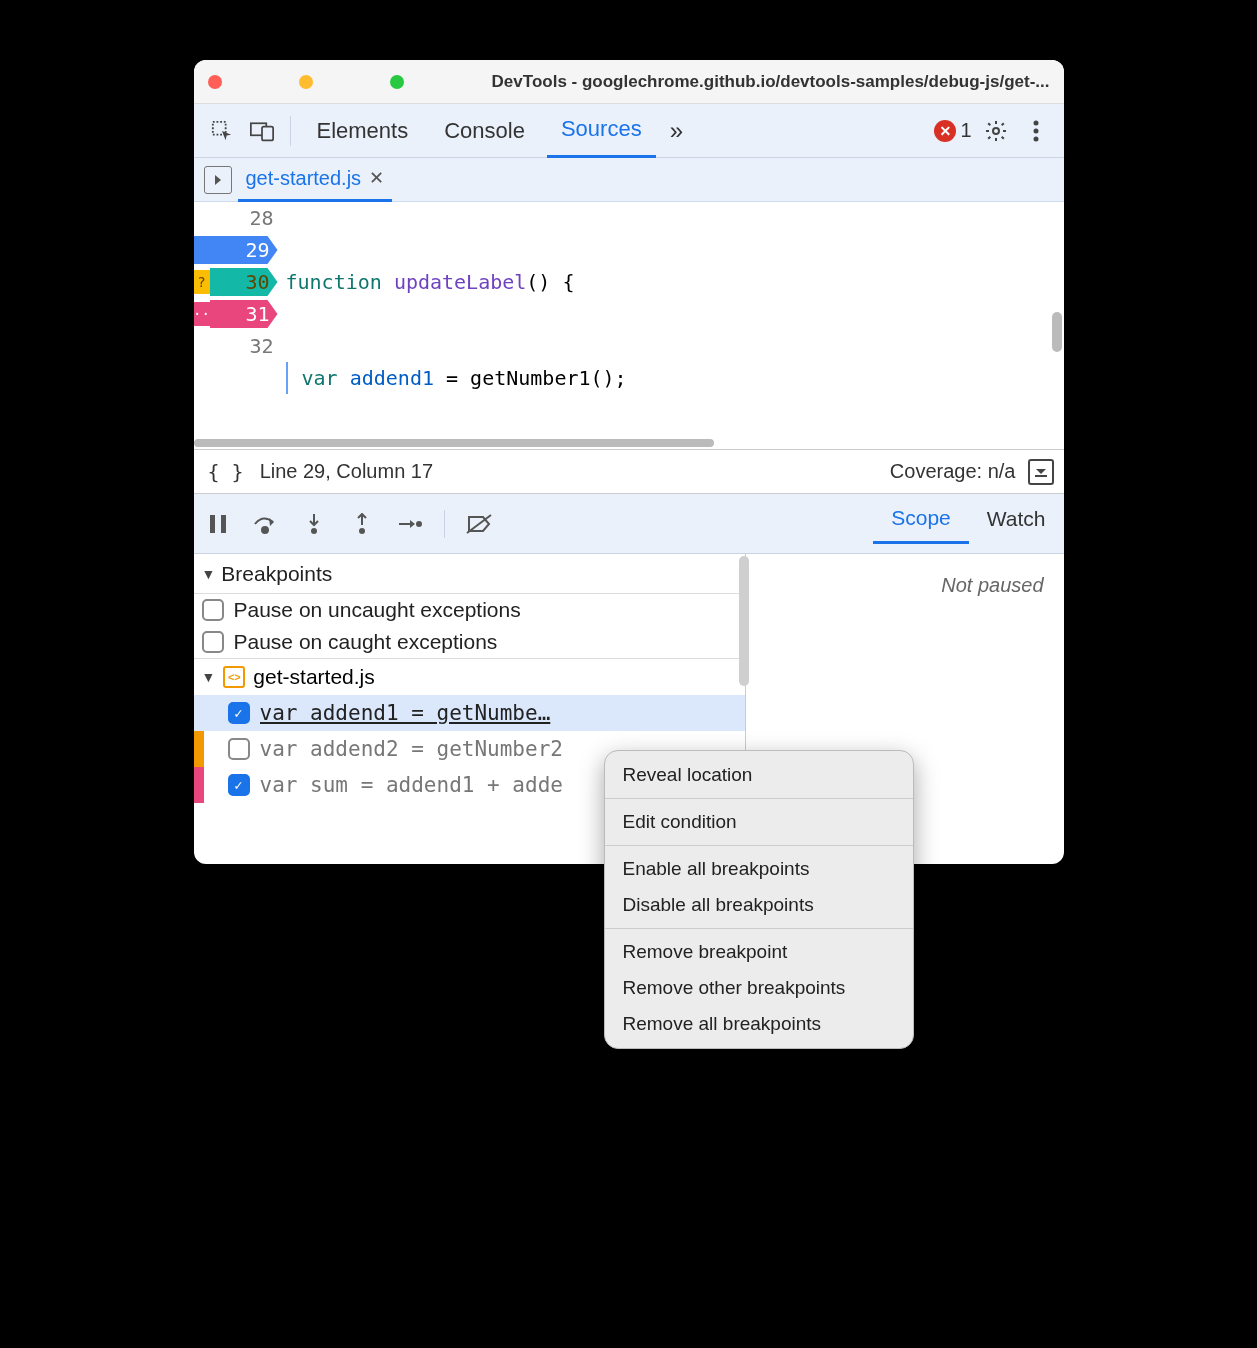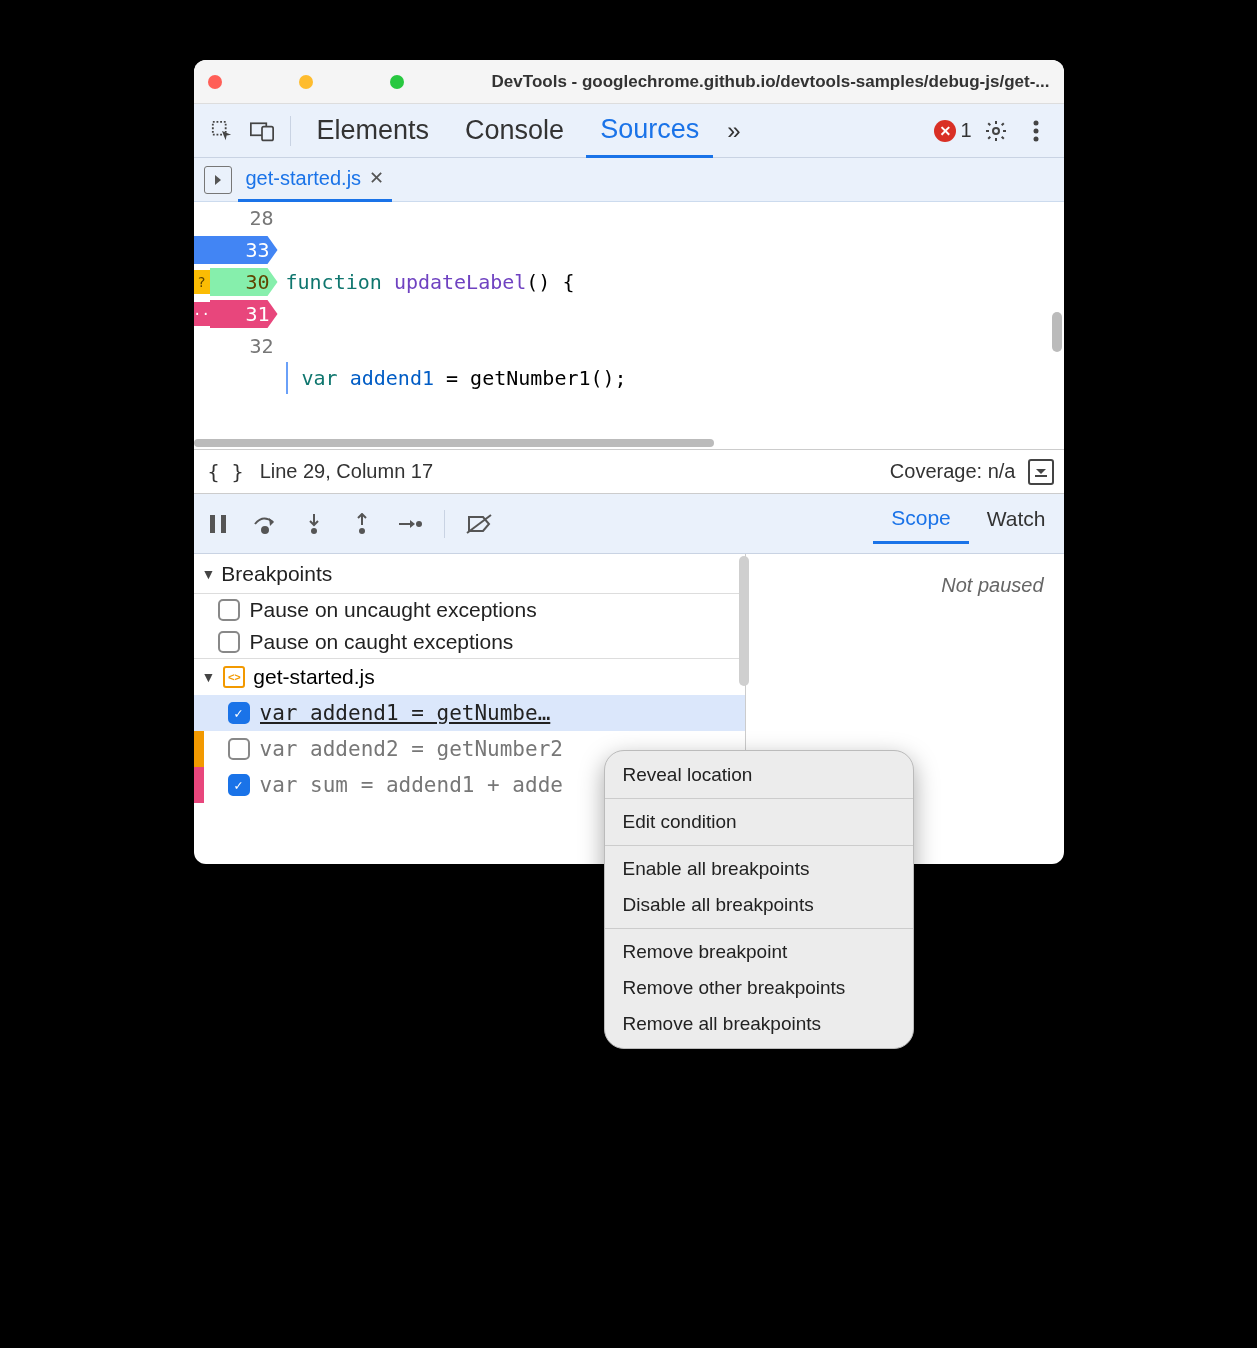--- a/index.html
+++ b/index.html
@@ -59,21 +59,21 @@
     width: 32px; height: 32px;
     display: flex; align-items: center; justify-content: center;
     color: #444;
     cursor: pointer;
   }
   .toolbar .tab {
     padding: 0 14px;
     height: 54px;
     display: flex;
     align-items: center;
-    font-size: 27px;
+    font-size: 22px;
     color: #333;
     cursor: pointer;
   }
   .toolbar .tab.active {
     color: #1a73e8;
     border-bottom: 3px solid #1a73e8;
   }
   .toolbar .spacer { flex: 1; }
   .errbadge {
     display: flex;
@@ -129,21 +129,21 @@
   }
   .gutter .ln { position:relative; height:32px; }
   .bp-marker {
     position:absolute; left:0; top:2px; height:28px; width:84px;
     border-radius:0 4px 4px 0;
     display:flex;align-items:center;justify-content:flex-end;
     padding-right:8px;color:#fff;font-weight:500;
     clip-path: polygon(0 0, calc(100% - 10px) 0, 100% 50%, calc(100% - 10px) 100%, 0 100%);
   }
   .bp-blue { background:#4285f4; }
-  .bp-orange { background:#86efac; color:#5f4500; }
+  .bp-orange { background:#14b8a6; color:#5f4500; }
   .bp-pink { background:#e8467c; }
   .bp-badge-small {
     position:absolute; left:0; top:4px; width:16px; height:24px;
     display:flex;align-items:center;justify-content:center;
     font-size:14px;color:#5f4500;
   }
   .codecol { flex:1; white-space: pre; padding-left:4px; position:relative; }
   .codecol .codeline { height:32px; }
   .kw { color: #0f766e; }
   .fn { color: #6f42c1; }
@@ -186,21 +186,21 @@
   .lower-panes { display:flex; height:310px; position:relative; }
   .left-pane { width:552px; border-right:1px solid #ccc; overflow:hidden; }
   .right-pane { flex:1; padding:20px; font-size:20px; color:#666; font-style:italic; text-align:right; }
   .section-header {
     height:40px;display:flex;align-items:center;gap:6px;
     padding:0 8px;font-size:21px;color:#222;border-bottom:1px solid #ddd;
   }
   .tri { font-size:14px;color:#444; }
   .pause-row {
     display:flex;align-items:center;gap:10px;
-    padding:4px 24px;font-size:21px;color:#222;
+    padding:4px 8px;font-size:21px;color:#222;
   }
   .chk {
     width:22px;height:22px;border:2px solid #888;border-radius:5px;
     display:inline-flex;align-items:center;justify-content:center;
     background:#fff;
   }
   .chk.checked { background:#1a73e8; border-color:#1a73e8; color:#fff; font-size:14px; }
   .bp-file-header {
     display:flex;align-items:center;gap:8px;padding:6px 8px;
     font-size:21px;border-top:1px solid #ddd;
@@ -221,21 +221,21 @@
   .bp-item.sel { background:#dbe7fb; }
   .bp-item.sel .codetxt { text-decoration: underline; color:#222; }
   .bp-item .codetxt { color:#777; overflow:hidden;text-overflow:ellipsis; flex:1;}
   .bp-item.sel .codetxt { color:#222; }
   .context-menu {
     position:absolute;
     left:410px; top:690px;
     width:310px;
     background:#ececec;
     border:1px solid #bbb;
-    border-radius:20px;
+    border-radius:14px;
     box-shadow:0 8px 24px rgba(0,0,0,0.35);
     padding:6px 0;
     z-index:10;
   }
   .context-menu .mi {
     padding:7px 18px;font-size:19px;color:#222;cursor:default;
   }
   .context-menu .sep {
     height:1px;background:#ccc;margin:5px 0;
   }
@@ -308,21 +308,21 @@
     <div class="filetab">
       <span>get-started.js</span>
       <span class="close">✕</span>
     </div>
   </div>
 
   <div class="code-area">
     <div class="gutter">
       <div class="ln">28</div>
       <div class="ln">
-        <div class="bp-marker bp-blue">33</div>
+        <div class="bp-marker bp-blue">29</div>
       </div>
       <div class="ln">
         <div class="bp-badge-small" style="background:#fbbc04;">?</div>
         <div class="bp-marker bp-orange" style="left:16px;width:68px;">30</div>
       </div>
       <div class="ln">
         <div class="bp-badge-small" style="background:#e8467c;color:#fff;">··</div>
         <div class="bp-marker bp-pink" style="left:16px;width:68px;">31</div>
       </div>
       <div class="ln">32</div>

